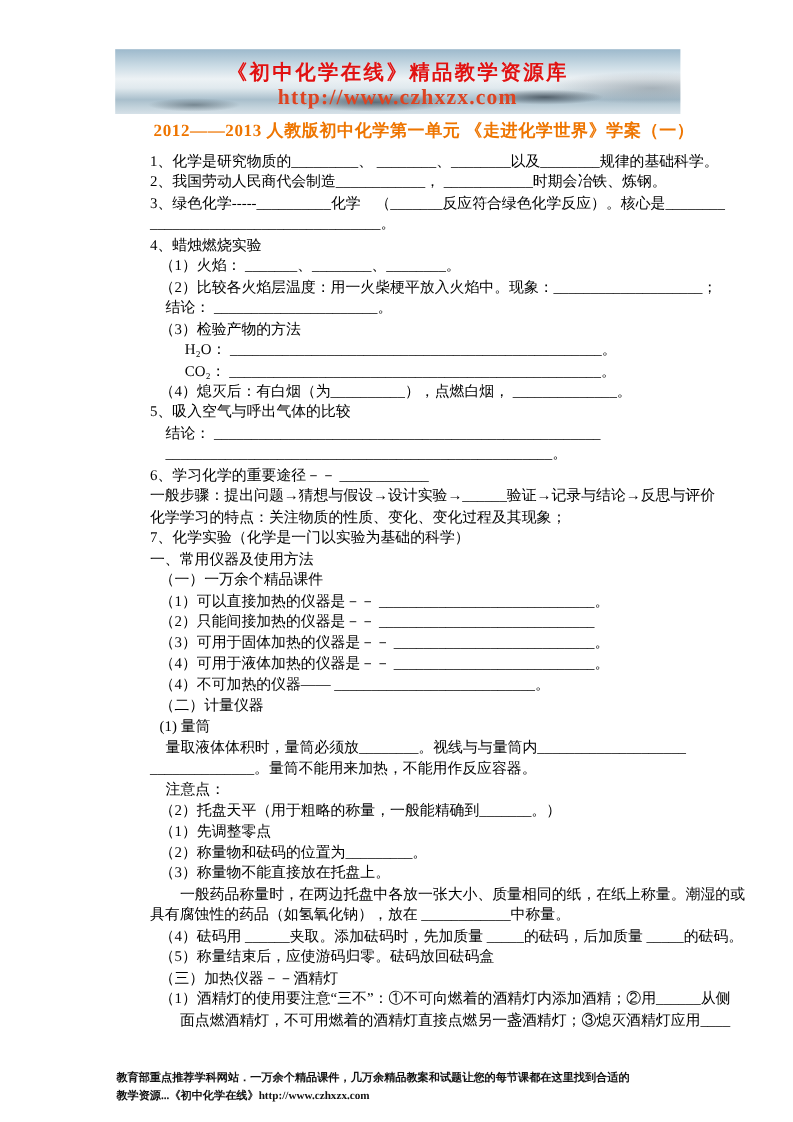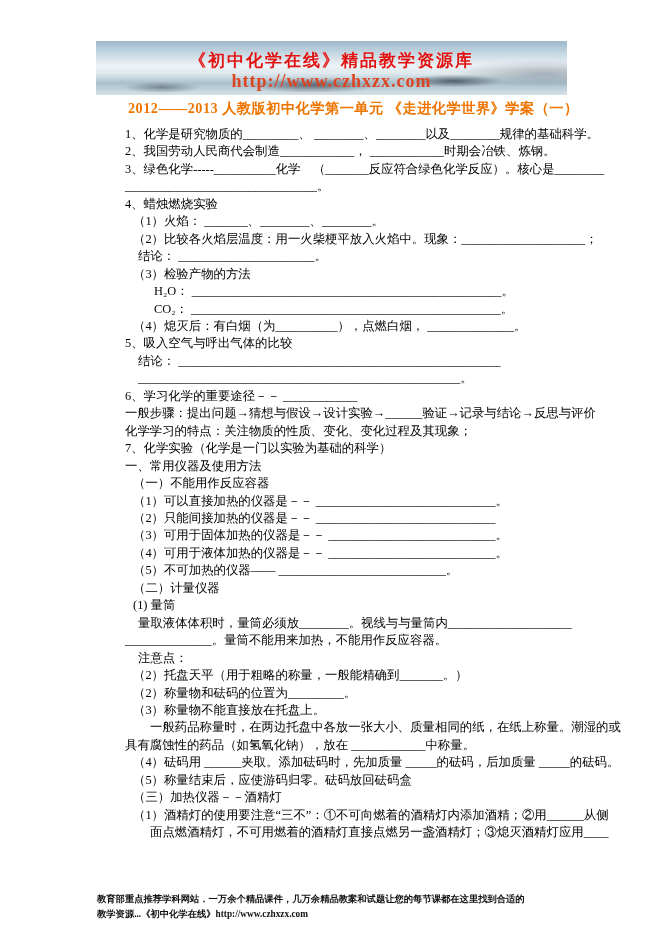--- a/index.html
+++ b/index.html
@@ -98,32 +98,33 @@
       <div class="line ind3">CO₂： __________________________________________________。</div>
       <div class="line ind1">（4）熄灭后：有白烟（为__________），点燃白烟， ______________。</div>
       <div class="line ind0">5、吸入空气与呼出气体的比较</div>
       <div class="line ind2">结论： ____________________________________________________</div>
       <div class="line ind2">____________________________________________________。</div>
       <div class="line ind0">6、学习化学的重要途径－－ ____________</div>
       <div class="line ind0">一般步骤：提出问题→猜想与假设→设计实验→______验证→记录与结论→反思与评价</div>
       <div class="line ind0">化学学习的特点：关注物质的性质、变化、变化过程及其现象；</div>
       <div class="line ind0">7、化学实验（化学是一门以实验为基础的科学）</div>
       <div class="line ind0">一、常用仪器及使用方法</div>
-      <div class="line ind1">（一）不能用作反应容器</div>
+      <div class="line ind1">（一）一万余个精品课件</div>
       <div class="line ind1">（1）可以直接加热的仪器是－－ _____________________________。</div>
       <div class="line ind1">（2）只能间接加热的仪器是－－ _____________________________</div>
       <div class="line ind1">（3）可用于固体加热的仪器是－－ ___________________________。</div>
       <div class="line ind1">（4）可用于液体加热的仪器是－－ ___________________________。</div>
-      <div class="line ind1">（5）不可加热的仪器—— ___________________________。</div>
+      <div class="line ind1">（4）不可加热的仪器—— ___________________________。</div>
       <div class="line ind1">（二）计量仪器</div>
       <div class="line ind1">(1) 量筒</div>
       <div class="line ind2">量取液体体积时，量筒必须放________。视线与与量筒内____________________</div>
       <div class="line ind0">______________。量筒不能用来加热，不能用作反应容器。</div>
       <div class="line ind2">注意点：</div>
       <div class="line ind1">（2）托盘天平（用于粗略的称量，一般能精确到_______。）</div>
+      <div class="line ind1">（1）先调整零点</div>
       <div class="line ind1">（2）称量物和砝码的位置为_________。</div>
       <div class="line ind1">（3）称量物不能直接放在托盘上。</div>
       <div class="line ind4">一般药品称量时，在两边托盘中各放一张大小、质量相同的纸，在纸上称量。潮湿的或</div>
       <div class="line ind0">具有腐蚀性的药品（如氢氧化钠），放在 ____________中称量。</div>
       <div class="line ind1">（4）砝码用 ______夹取。添加砝码时，先加质量 _____的砝码，后加质量 _____的砝码。</div>
       <div class="line ind1">（5）称量结束后，应使游码归零。砝码放回砝码盒</div>
       <div class="line ind1">（三）加热仪器－－酒精灯</div>
       <div class="line ind1">（1）酒精灯的使用要注意“三不”：①不可向燃着的酒精灯内添加酒精；②用______从侧</div>
       <div class="line ind4">面点燃酒精灯，不可用燃着的酒精灯直接点燃另一盏酒精灯；③熄灭酒精灯应用____</div>
     </div>

